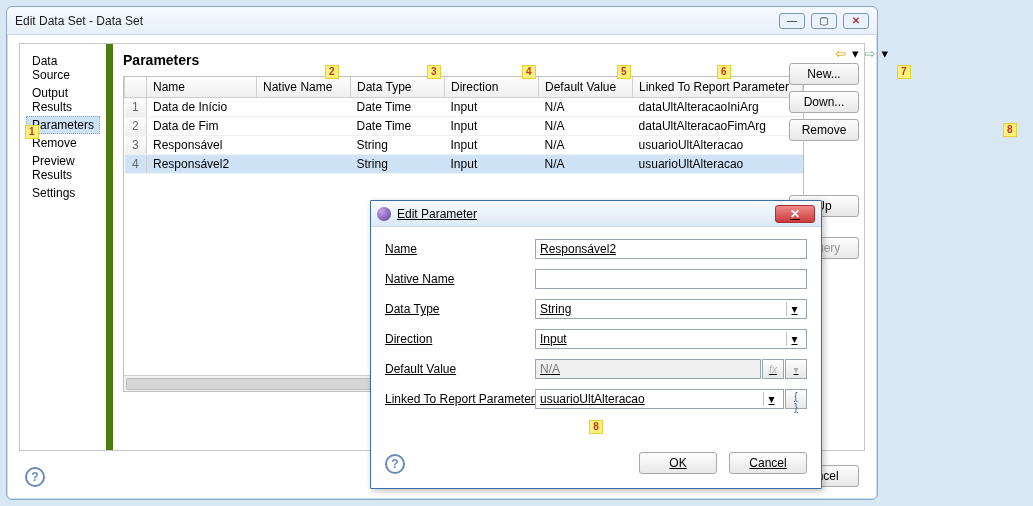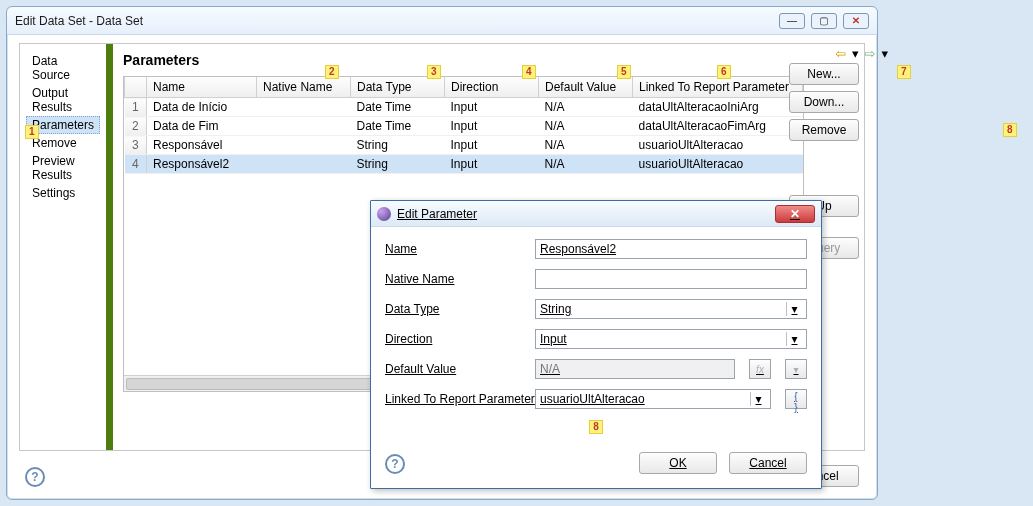--- a/index.html
+++ b/index.html
@@ -110,21 +110,21 @@
   .dlg-body{padding:12px 14px 4px 14px;}
   .frow{display:flex;align-items:center;margin-bottom:10px;}
   .frow label{width:150px;}
   .frow input, .frow .combo{
     flex:1;height:20px;border:1px solid #9aa4af;background:#fff;padding:0 4px;
   }
   .frow .combo{position:relative;display:flex;align-items:center;}
   .frow .combo .sel-text{flex:1;}
   .frow .combo .car{width:16px;text-align:center;border-left:1px solid #c0c0c0;}
   .frow input:disabled{background:#f0f0f0;color:#888;}
-  .smallbtn{width:22px;height:20px;border:1px solid #9aa4af;background:linear-gradient(#fdfdfd,#e8e8e8);margin-left:14px;font-size:10px;}
+  .smallbtn{width:22px;height:20px;border:1px solid #9aa4af;background:linear-gradient(#fdfdfd,#e8e8e8);margin-left:1px;font-size:10px;}
   .dlg-bottom{display:flex;justify-content:flex-end;gap:12px;padding:14px;}
   .dlg-bottom button{width:78px;}
   .dlg .help-icon{position:absolute;bottom:14px;left:14px;}
   .col-rownum{width:22px;}
   .col-name{width:110px;}
   .col-native{width:94px;}
   .col-dtype{width:94px;}
   .col-dir{width:94px;}
   .col-def{width:94px;}
   .col-link{width:170px;}

